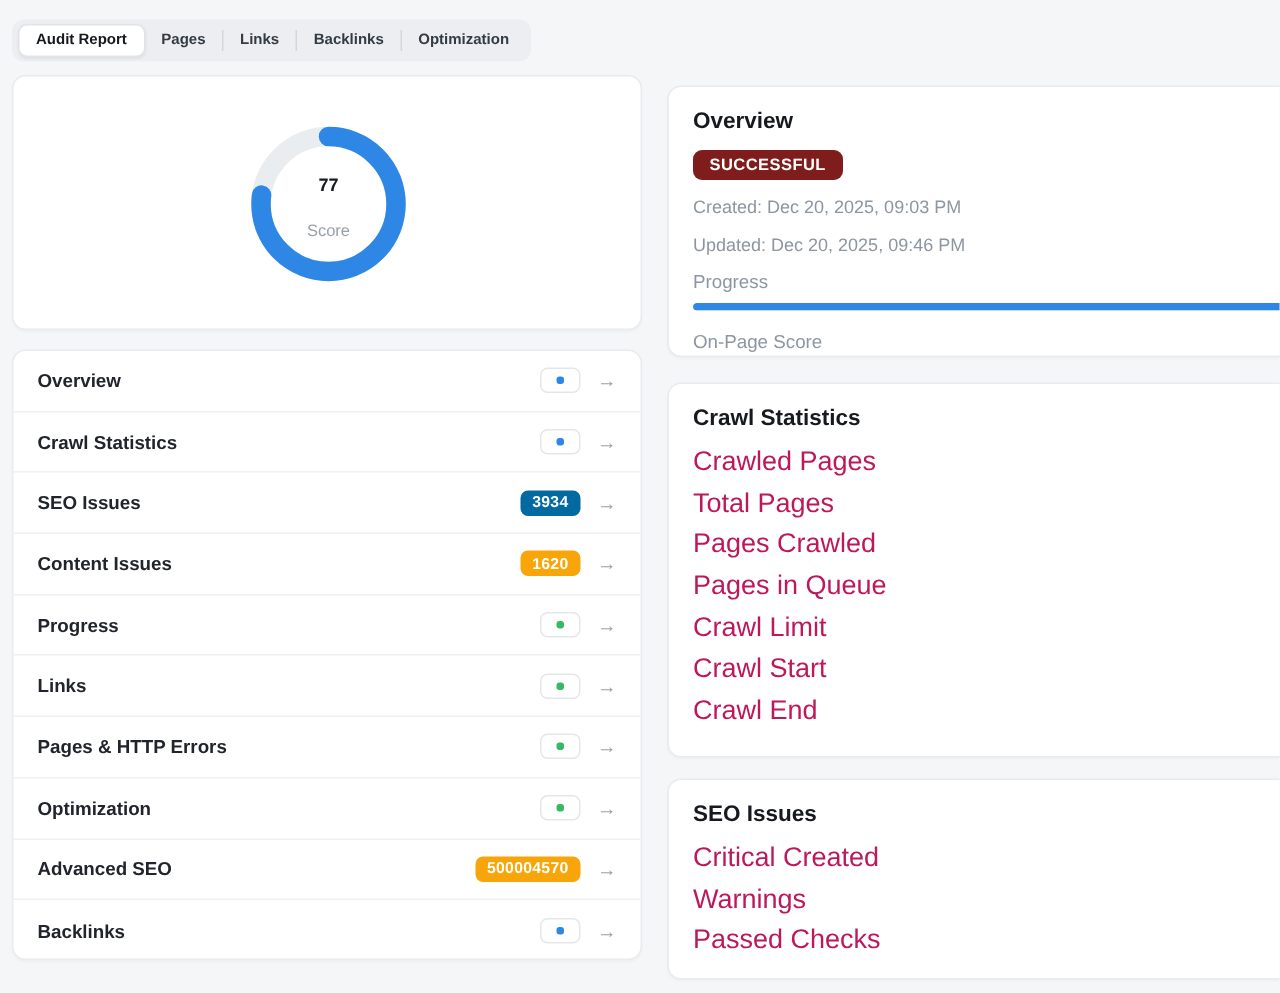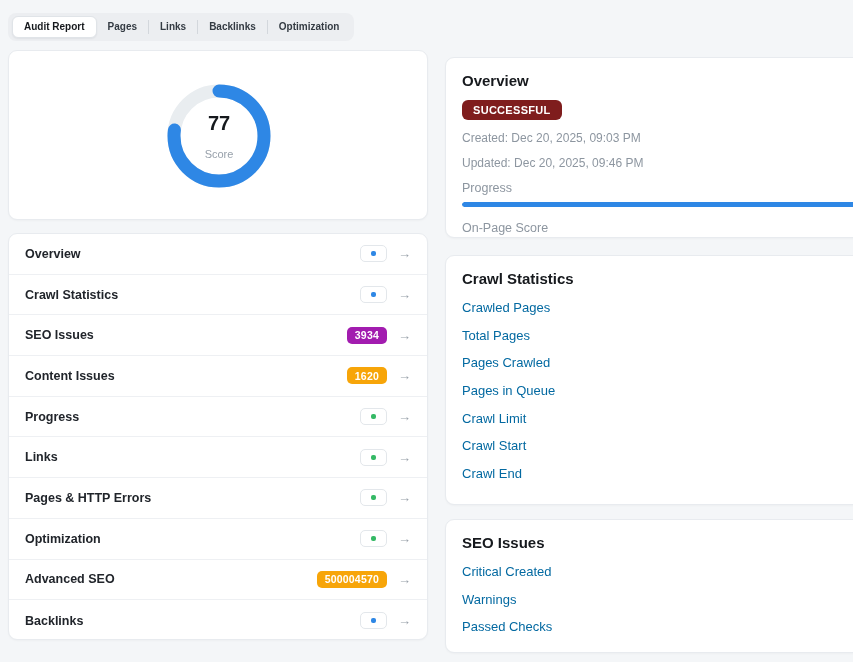--- a/index.html
+++ b/index.html
@@ -39,21 +39,21 @@
   }
 
   
   #score-card { left: 8px; top: 50px; width: 420px; height: 170px; }
   .gauge-wrap { position: absolute; left: 150px; top: 25px; width: 120px; height: 120px; }
   .gauge-wrap svg { display: block; }
   .gauge-center {
     position: absolute; inset: 0;
     display: flex; flex-direction: column; align-items: center; justify-content: center;
   }
-  .gauge-score { font-size: 20px; font-weight: 700; color: #16191d; line-height: 22px; }
+  .gauge-score { font-size: 12px; font-weight: 700; color: #16191d; line-height: 22px; }
   .gauge-label { font-size: 11px; color: #98a1ab; margin-top: 14px; }
 
   
   #nav-card { left: 8px; top: 233px; width: 420px; height: 407px; overflow: hidden; }
   .nav-row {
     height: 40.7px; display: flex; align-items: center;
     padding: 0 16px; cursor: pointer;
     border-bottom: 1px solid #eef0f3;
   }
   .nav-row:last-child { border-bottom: none; }
@@ -83,21 +83,21 @@
   }
   .meta-text { font-size: 12px; color: #8d96a0; margin-top: 11px; }
   .progress-label { font-size: 12.5px; color: #8d96a0; margin-top: 11px; }
   .progress-track { margin-top: 7px; height: 5px; width: calc(100% + 16px); border-radius: 3px 0 0 3px; background: #e9edf0; overflow: hidden; }
   .progress-fill { height: 100%; background: #2e87e5; border-radius: 3px 0 0 3px; }
   .onpage-label { font-size: 12.5px; color: #8d96a0; margin-top: 14px; }
 
   #crawl-card { left: 445px; top: 255px; width: 440px; height: 250px; padding: 14px 16px; }
   #crawl-card .panel-title { margin-bottom: 7px; }
   .stat-row { height: 27.6px; display: flex; align-items: center; }
-  .stat-label { font-size: 13px; color: #0369a1; }
+  .stat-label { font-size: 18px; color: #be185d; }
 
   #seo-card { left: 445px; top: 519px; width: 440px; height: 134px; padding: 14px 16px; }
   #seo-card .panel-title { margin-bottom: 7px; }
 </style>
 </head>
 <body>
 
 <div class="tabs">
   <div class="tab active">Audit Report</div>
   <div class="tab">Pages</div>
@@ -137,21 +137,21 @@
     <span class="nav-right">
       <span class="pill dot-pill">
           <span class="dot" style="background: rgb(46, 135, 229);"></span>
         </span>
       <span class="arrow">→</span>
     </span>
   </div>
   <div class="nav-row">
     <span class="nav-label">SEO Issues</span>
     <span class="nav-right">
-      <span class="pill count-pill" style="background: #a21caf;">3934</span>
+      <span class="pill count-pill" style="background: #0369a1;">3934</span>
       <span class="arrow">→</span>
     </span>
   </div>
   <div class="nav-row">
     <span class="nav-label">Content Issues</span>
     <span class="nav-right">
       <span class="pill count-pill" style="background: rgb(247, 165, 9);">1620</span>
       <span class="arrow">→</span>
     </span>
   </div>

